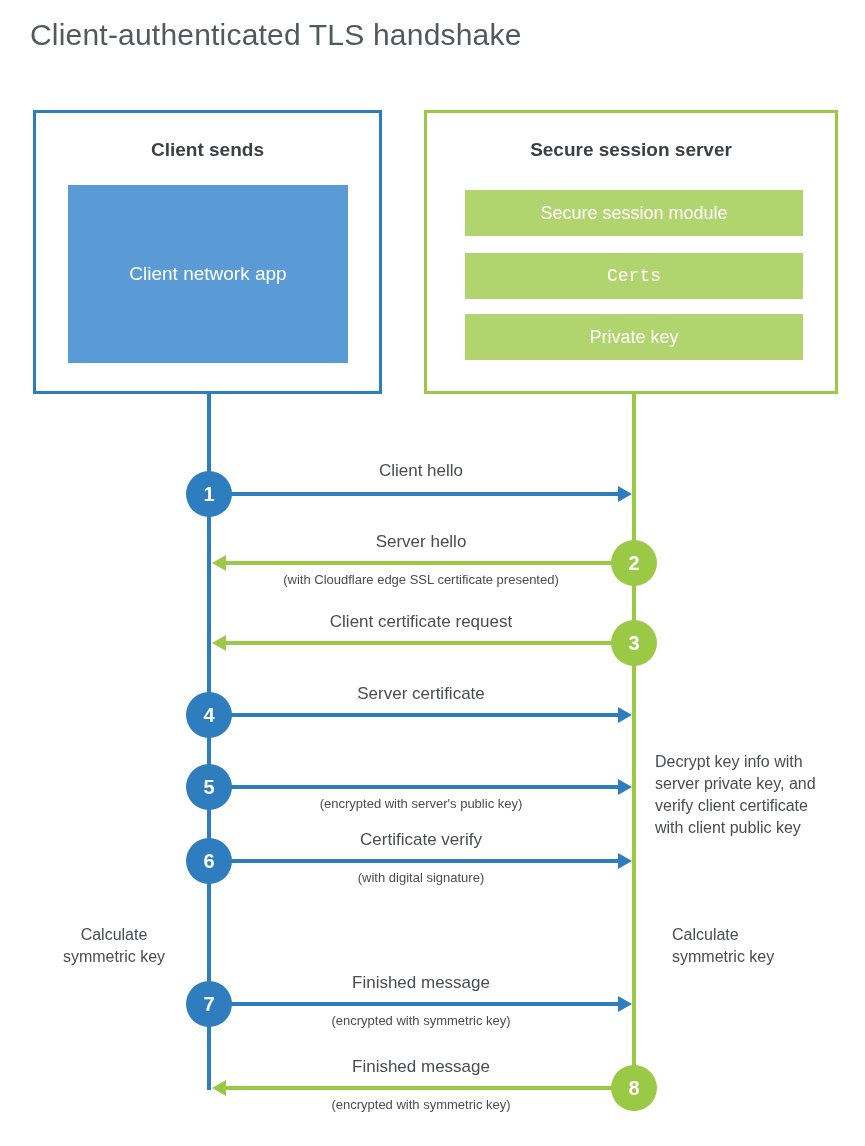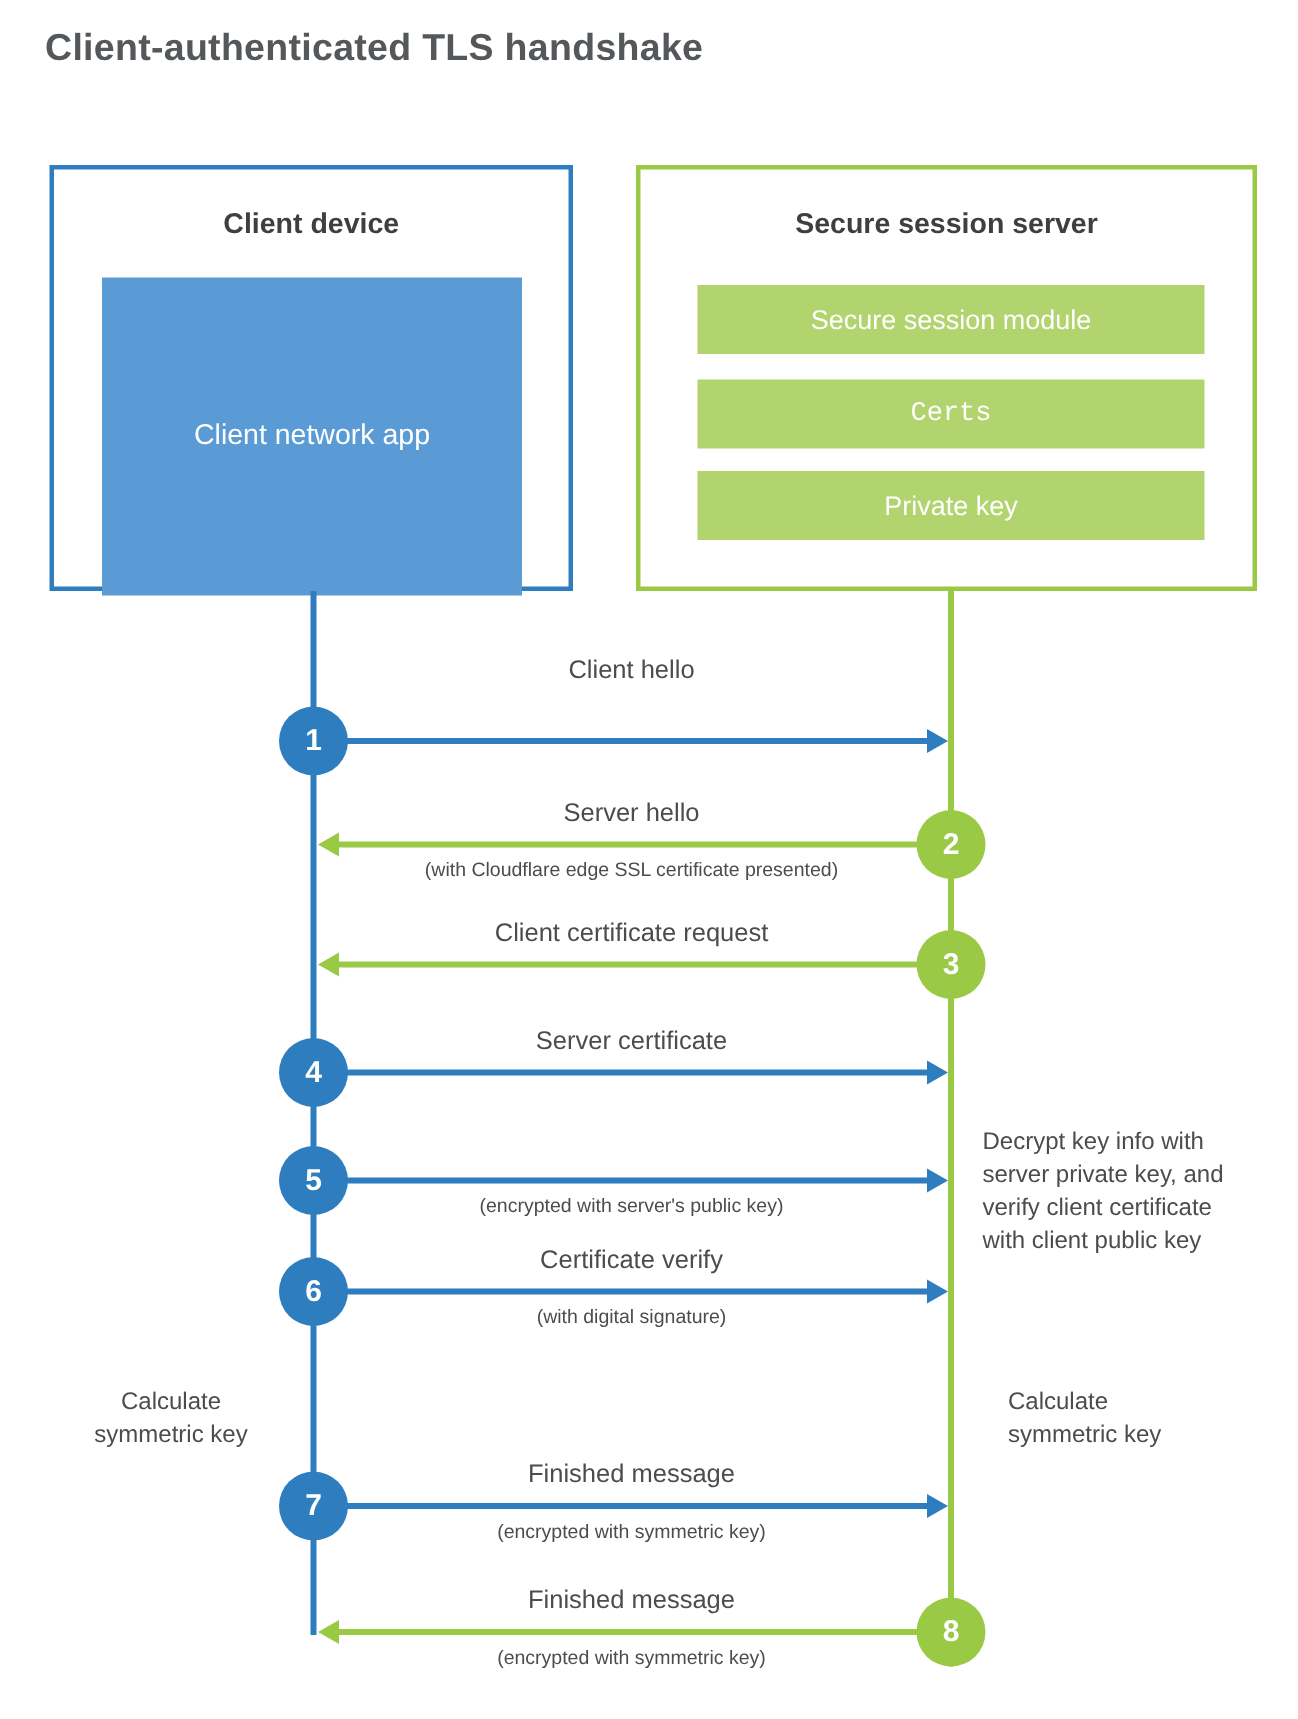--- a/index.html
+++ b/index.html
@@ -10,32 +10,32 @@
     --green-fill: #b2d46e;
     --text-dark: #3d3f42;
     --text-mid: #4a4c4e;
   }
   body { background:#ffffff; font-family:"Liberation Sans", sans-serif; }
   .canvas{
     position:relative; width:865px; height:1146px; background:#ffffff; overflow:hidden;
   }
   .diagram-title{
     position:absolute; left:30px; top:18px;
-    font-size:25px; font-weight:700; color:#54585b; letter-spacing:0.2px;
+    font-size:30px; font-weight:400; color:#54585b; letter-spacing:0.2px;
   }
   
   .party-box{ position:absolute; background:#fff; border:3px solid; }
   .client-box{ left:33px; top:110px; width:349px; height:284px; border-color:var(--blue); }
   .server-box{ left:424px; top:110px; width:414px; height:284px; border-color:var(--green); }
   .party-heading{
     position:absolute; left:0; right:0; top:26px; text-align:center;
     font-size:19px; font-weight:bold; color:var(--text-dark);
   }
   .client-app{
-    position:absolute; left:68px; top:185px; width:280px; height:212px;
+    position:absolute; left:68px; top:185px; width:280px; height:178px;
     background:var(--blue-fill); display:flex; align-items:center; justify-content:center;
   }
   .client-app span{
     display:block; width:170px; text-align:center; color:#ffffff; font-size:19px; line-height:1.35;
   }
   .server-bar{
     position:absolute; left:465px; width:338px; height:46px;
     background:var(--green-fill); display:flex; align-items:center; justify-content:center;
     color:#ffffff; font-size:18px;
   }
@@ -76,39 +76,39 @@
   .note-calc-right{ left:672px; top:924px; width:110px; text-align:left; }
 </style>
 </head>
 <body>
 
 <div class="canvas">
 
   <div class="diagram-title">Client-authenticated TLS handshake</div>
 
   <div class="party-box client-box">
-    <div class="party-heading">Client device</div>
+    <div class="party-heading">Client sends</div>
   </div>
   <div class="client-app">
     <span>Client network app</span>
   </div>
 
   <div class="party-box server-box">
     <div class="party-heading">Secure session server</div>
   </div>
   <div class="server-bar bar-1">Secure session module</div>
   <div class="server-bar bar-2">Certs</div>
   <div class="server-bar bar-3">Private key</div>
 
   <div class="lifeline lifeline-client"></div>
   <div class="lifeline lifeline-server"></div>
 
   <div class="hline hline-blue" style="top:492px;"></div>
   <div class="ah ah-right" style="top:486px;"></div>
-  <div class="step-label" style="top:437px;">Client hello</div>
+  <div class="step-label" style="top:461px;">Client hello</div>
   <div class="badge badge-blue" style="top:471px;">1</div>
 
   <div class="hline hline-green" style="top:561px;"></div>
   <div class="ah ah-left" style="top:555px;"></div>
   <div class="step-label" style="top:532px;">Server hello</div>
   <div class="step-sub" style="top:572px;">(with Cloudflare edge SSL certificate presented)</div>
   <div class="badge badge-green" style="top:540px;">2</div>
 
   <div class="hline hline-green" style="top:641px;"></div>
   <div class="ah ah-left" style="top:635px;"></div>

